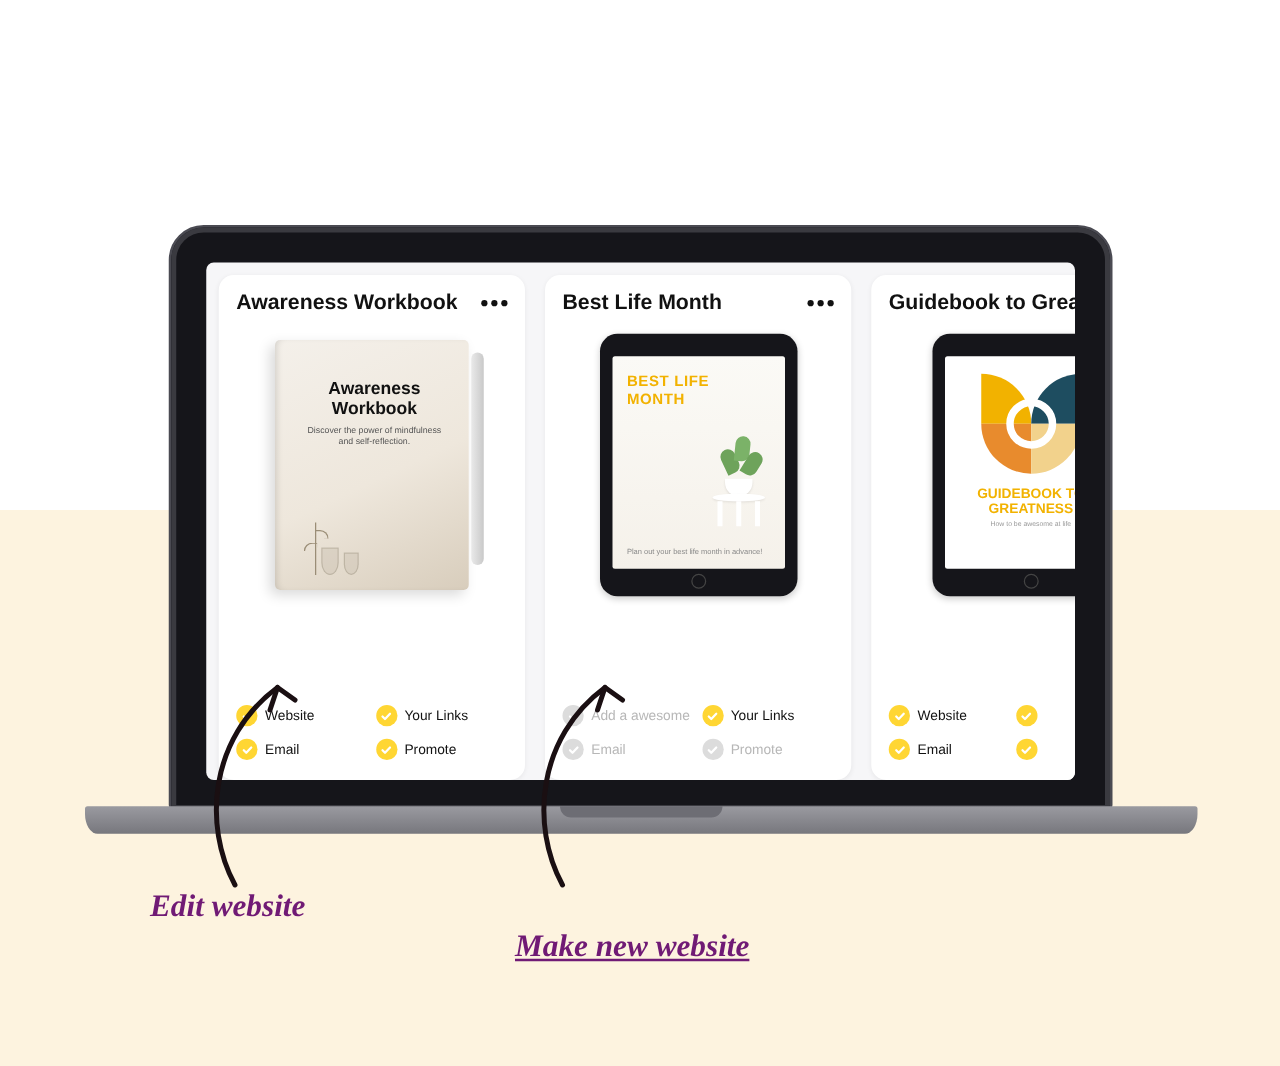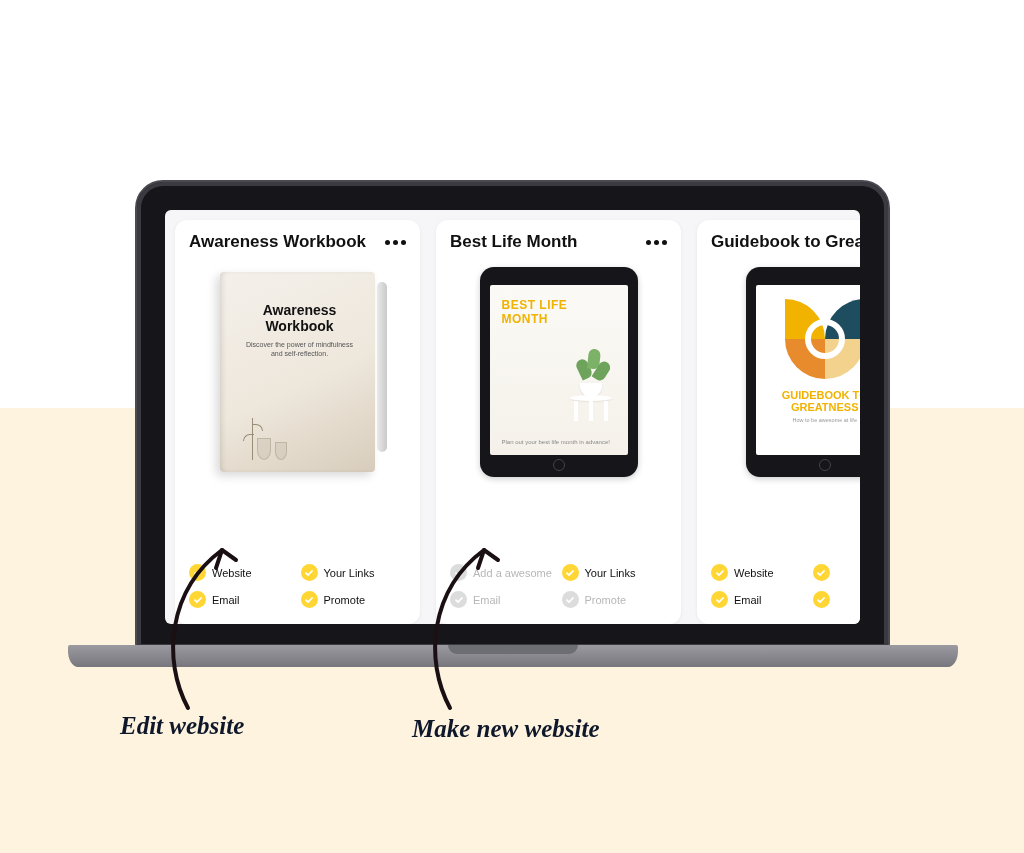--- a/index.html
+++ b/index.html
@@ -197,21 +197,21 @@
   .chk.off { background:#dcdcdc; }
   .chk svg { width:10px; height:10px; }
 
   
   .annotation-caption {
     position: absolute;
     font-family: "Comic Sans MS", "Brush Script MT", cursive;
     font-style: italic;
     font-weight: 700;
     font-size: 25px;
-    color: #0f172a;
+    color: #701a75;
   }
   .arrow-svg { position:absolute; overflow:visible; }
 </style>
 </head>
 <body>
 
 <div class="bg-band"></div>
 
 <div class="laptop">
   <div class="screen">
@@ -405,13 +405,13 @@
 <svg class="arrow-svg" style="left:150px; top:540px;" width="120" height="190">
   <path d="M38 168 C 12 120, 18 50, 72 10" stroke="#1a0f12" stroke-width="4" fill="none" stroke-linecap="round"></path>
   <path d="M72 10 l -6 18 M72 10 l 14 10" stroke="#1a0f12" stroke-width="4" fill="none" stroke-linecap="round"></path>
 </svg>
 <div class="annotation-caption" style="left:120px; top:712px;">Edit website</div>
 
 <svg class="arrow-svg" style="left:410px; top:540px;" width="120" height="190">
   <path d="M40 168 C 14 120, 20 50, 74 10" stroke="#1a0f12" stroke-width="4" fill="none" stroke-linecap="round"></path>
   <path d="M74 10 l -6 18 M74 10 l 14 10" stroke="#1a0f12" stroke-width="4" fill="none" stroke-linecap="round"></path>
 </svg>
-<div class="annotation-caption" style="left:412px; top:715px;">Make new website</div>
+<div class="annotation-caption" style="left:412px; top:744px;text-decoration:underline;">Make new website</div>
 
 </body></html>

